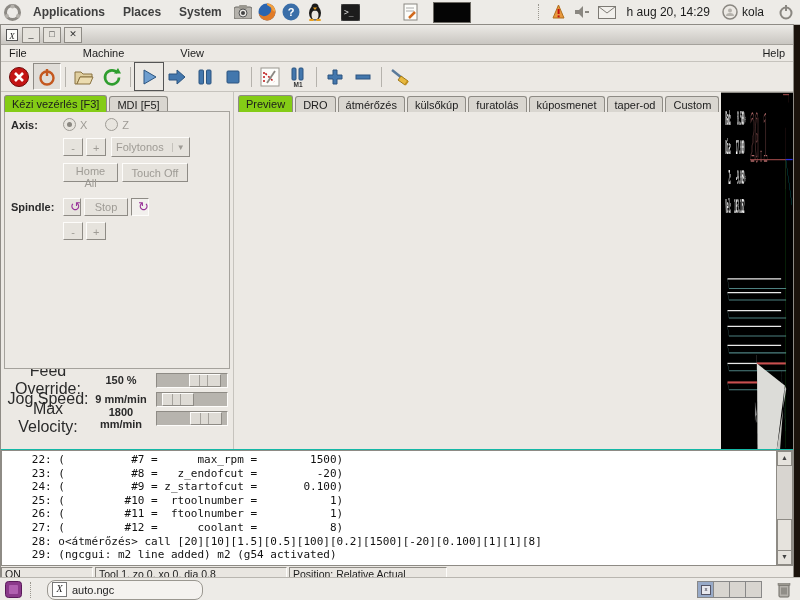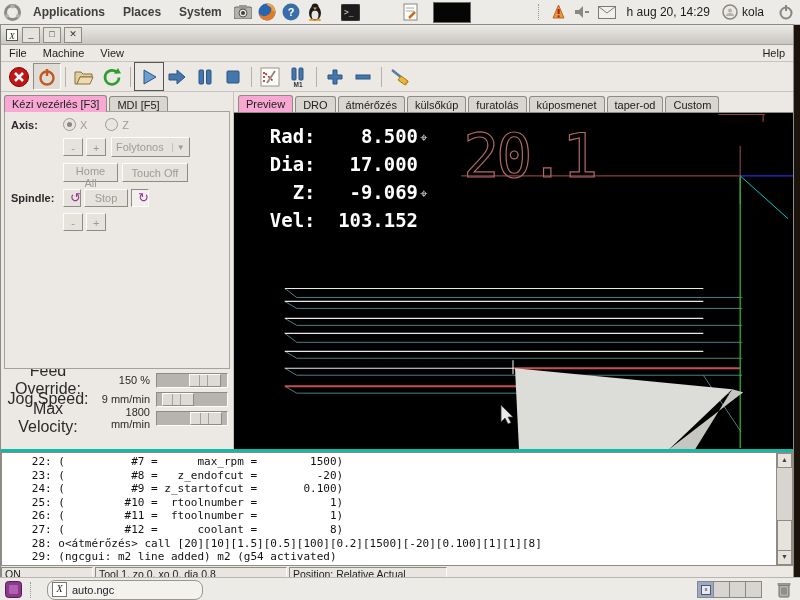--- a/index.html
+++ b/index.html
@@ -16,67 +16,67 @@
   .tp-clock{font-size:12px;margin:0 8px;color:#1c1c1c;}
   .tp-user{font-size:12px;margin-right:10px;}
   
   .window{position:absolute;left:0;top:24px;width:794px;height:553px;background:#ece9e4;
           border:1px solid #8e8b85;box-sizing:border-box;}
   .titlebar{height:19px;background:linear-gradient(#eceae6,#c9c6c1);display:flex;align-items:center;
             border-bottom:1px solid #a5a29c;}
   .tb-title{flex:1;text-align:center;font-weight:bold;font-size:12px;color:#262626;}
   .tb-btn{width:16px;height:14px;border:1px solid #8e8b85;background:#e6e3dd;margin-right:3px;
           font-size:9px;line-height:12px;text-align:center;color:#333;}
-  .menubar{height:16px;display:flex;align-items:center;background:#ece9e4;border-bottom:1px solid #c6c3bd;}
+  .menubar{height:16px;display:flex;align-items:center;background:#ece9e4;border-bottom:1px solid #c6c3bd;gap:40px;}
   .mb-item{padding:0 8px;font-size:11px;}
   .mb-help{margin-left:auto;}
   .toolbar{height:29px;display:flex;align-items:center;background:#ece9e4;border-bottom:1px solid #c6c3bd;padding-left:4px;}
   .tbtn{width:26px;height:25px;display:flex;align-items:center;justify-content:center;border:1px solid transparent;}
   .tbtn.pressed{border-color:#8e8b85 #fdfcfa #fdfcfa #8e8b85;background:#e0ddd8;}
   .tbtn.focused{outline:1px solid #555;}
   .tsep{width:1px;height:20px;background:#b5b2ac;margin:0 4px;}
   
   .main{height:357px;display:flex;}
   .left-panel{width:232px;display:flex;flex-direction:column;box-sizing:border-box;}
   .lp-tabs{height:20px;display:flex;align-items:flex-end;padding-left:3px;}
   .tab{border:1px solid #8e8b85;border-bottom:none;border-radius:3px 3px 0 0;padding:2px 7px 1px;
        background:#d9d6d0;font-size:11px;margin-right:2px;white-space:nowrap;}
-  .tab.active{background:#f9a8d4;padding-bottom:2px;position:relative;z-index:2;text-align:center;}
+  .tab.active{background:#84cc16;padding-bottom:2px;position:relative;z-index:2;text-align:center;}
   .lp-frame{flex:1;border:1px solid #a5a29c;margin:0 3px;position:relative;background:#ece9e4;margin-top:-1px;}
   .row{display:flex;align-items:center;margin:6px 0 0 6px;}
   .lbl{font-weight:bold;color:#2a2a2a;}
   .dis{color:#9e9b95;}
   .gbtn{background:#e6e3dd;border:1px solid;border-color:#fdfcfa #8e8b85 #8e8b85 #fdfcfa;
         font-size:11px;color:#9e9b95;text-align:center;}
   .gbtn.sunk{border-color:#8e8b85 #fdfcfa #fdfcfa #8e8b85;background:#f2f0ed;}
   .sq{width:20px;height:18px;line-height:16px;}
   .radio{width:11px;height:11px;border-radius:50%;border:1px solid #9e9b95;background:#e8e5df;
          display:inline-block;margin-right:4px;position:relative;}
   .radio.on::after{content:"";position:absolute;left:3px;top:3px;width:5px;height:5px;border-radius:50%;background:#8a8781;}
   .checkbox{width:11px;height:11px;border:1px solid #9e9b95;background:#e8e5df;display:inline-block;margin-right:5px;}
   .combo{border:1px solid;border-color:#fdfcfa #8e8b85 #8e8b85 #fdfcfa;background:#e6e3dd;height:18px;
          display:flex;align-items:center;padding:0 4px;color:#9e9b95;}
   .combo .arr{margin-left:8px;border-left:1px solid #c5c2bc;padding-left:4px;font-size:8px;}
   
   .lp-sliders{height:78px;padding:2px 3px 0 3px;}
   .srow{display:flex;align-items:center;height:18px;margin-bottom:1px;}
   .slabel{width:88px;font-size:16px;color:#2a2a2a;text-align:center;}
-  .svalue{width:58px;text-align:right;font-size:11px;padding-right:6px;color:#2a2a2a;}
+  .svalue{width:58px;text-align:center;font-size:11px;padding-right:6px;color:#2a2a2a;font-weight:bold;}
   .trough{flex:1;height:13px;background:#b7b4ae;border:1px solid;border-color:#8e8b85 #fdfcfa #fdfcfa #8e8b85;
           position:relative;margin-right:2px;}
   .handle{position:absolute;top:0;width:30px;height:11px;background:#dedbd5;border:1px solid;
           border-color:#fdfcfa #8e8b85 #8e8b85 #fdfcfa;
           background-image:linear-gradient(90deg,transparent 9px,#a5a29c 9px,#a5a29c 10px,transparent 10px,transparent 17px,#a5a29c 17px,#a5a29c 18px,transparent 18px);}
   
-  .right-panel{flex:1;display:flex;flex-direction:column;border-left:1px solid #c6c3bd;}
+  .right-panel{flex:1;display:flex;flex-direction:row;border-left:1px solid #c6c3bd;}
   .rp-tabs{height:20px;display:flex;align-items:flex-end;padding-left:4px;background:#ece9e4;}
   .canvas{flex:1;background:#000;position:relative;border-top:1px solid #8e8b85;}
   .canvas svg{display:block;width:100%;height:100%;}
   
-  .gcode{height:117px;display:flex;border-top:3px solid #14b8a6;background:#fff;box-sizing:border-box;}
+  .gcode{height:117px;display:flex;border-top:1px solid #14b8a6;background:#fff;box-sizing:border-box;}
   .gtext{flex:1;overflow:hidden;border:1px solid #8e8b85;border-right:none;}
   .gtext pre{margin:0;padding:2px 0 0 10px;font-family:"DejaVu Sans Mono",monospace;
              font-size:11px;line-height:13.6px;color:#111;}
   .vscroll{width:15px;background:#d8d5d0;border:1px solid #8e8b85;position:relative;}
   .varrow{position:absolute;left:0;width:13px;height:13px;background:#e6e3dd;border:1px solid #8e8b85;
           font-size:7px;text-align:center;line-height:12px;color:#444;}
   .vthumb{position:absolute;left:0;top:60%;width:13px;height:30%;background:#e6e3dd;border:1px solid #8e8b85;}
   
   .statusbar{height:15px;display:flex;background:#ece9e4;padding-top:1px;}
   .scell{border:1px solid;border-color:#8e8b85 #fdfcfa #fdfcfa #8e8b85;background:#e9e6e1;
@@ -321,21 +321,21 @@
           <button class="gbtn sq" style="margin-left:3px">+</button>
           <span class="combo" style="margin-left:5px">
             <span>Folytonos</span>
             <span class="arr">▼</span>
           </span>
         </div>
         <div class="row" style="margin-left:58px">
           <button class="gbtn" style="width:55px;height:19px">Home All</button>
           <button class="gbtn" style="width:66px;height:19px;margin-left:4px">Touch Off</button>
         </div>
-        <div class="row" style="margin-top:7px">
+        <div class="row" style="margin-top:16px">
           <span class="lbl" style="width:52px">Spindle:</span>
           <button class="gbtn" style="width:18px;height:18px;color:#993399;font-size:13px;line-height:14px">↺</button>
           <button class="gbtn" style="width:44px;height:18px;margin-left:3px">Stop</button>
           <button class="gbtn sunk" style="width:18px;height:18px;color:#993399;font-size:13px;line-height:14px;margin-left:3px">↻</button>
         </div>
         <div class="row" style="margin-left:58px">
           <button class="gbtn sq">-</button>
           <button class="gbtn sq" style="margin-left:3px">+</button>
         </div>
       </div>

